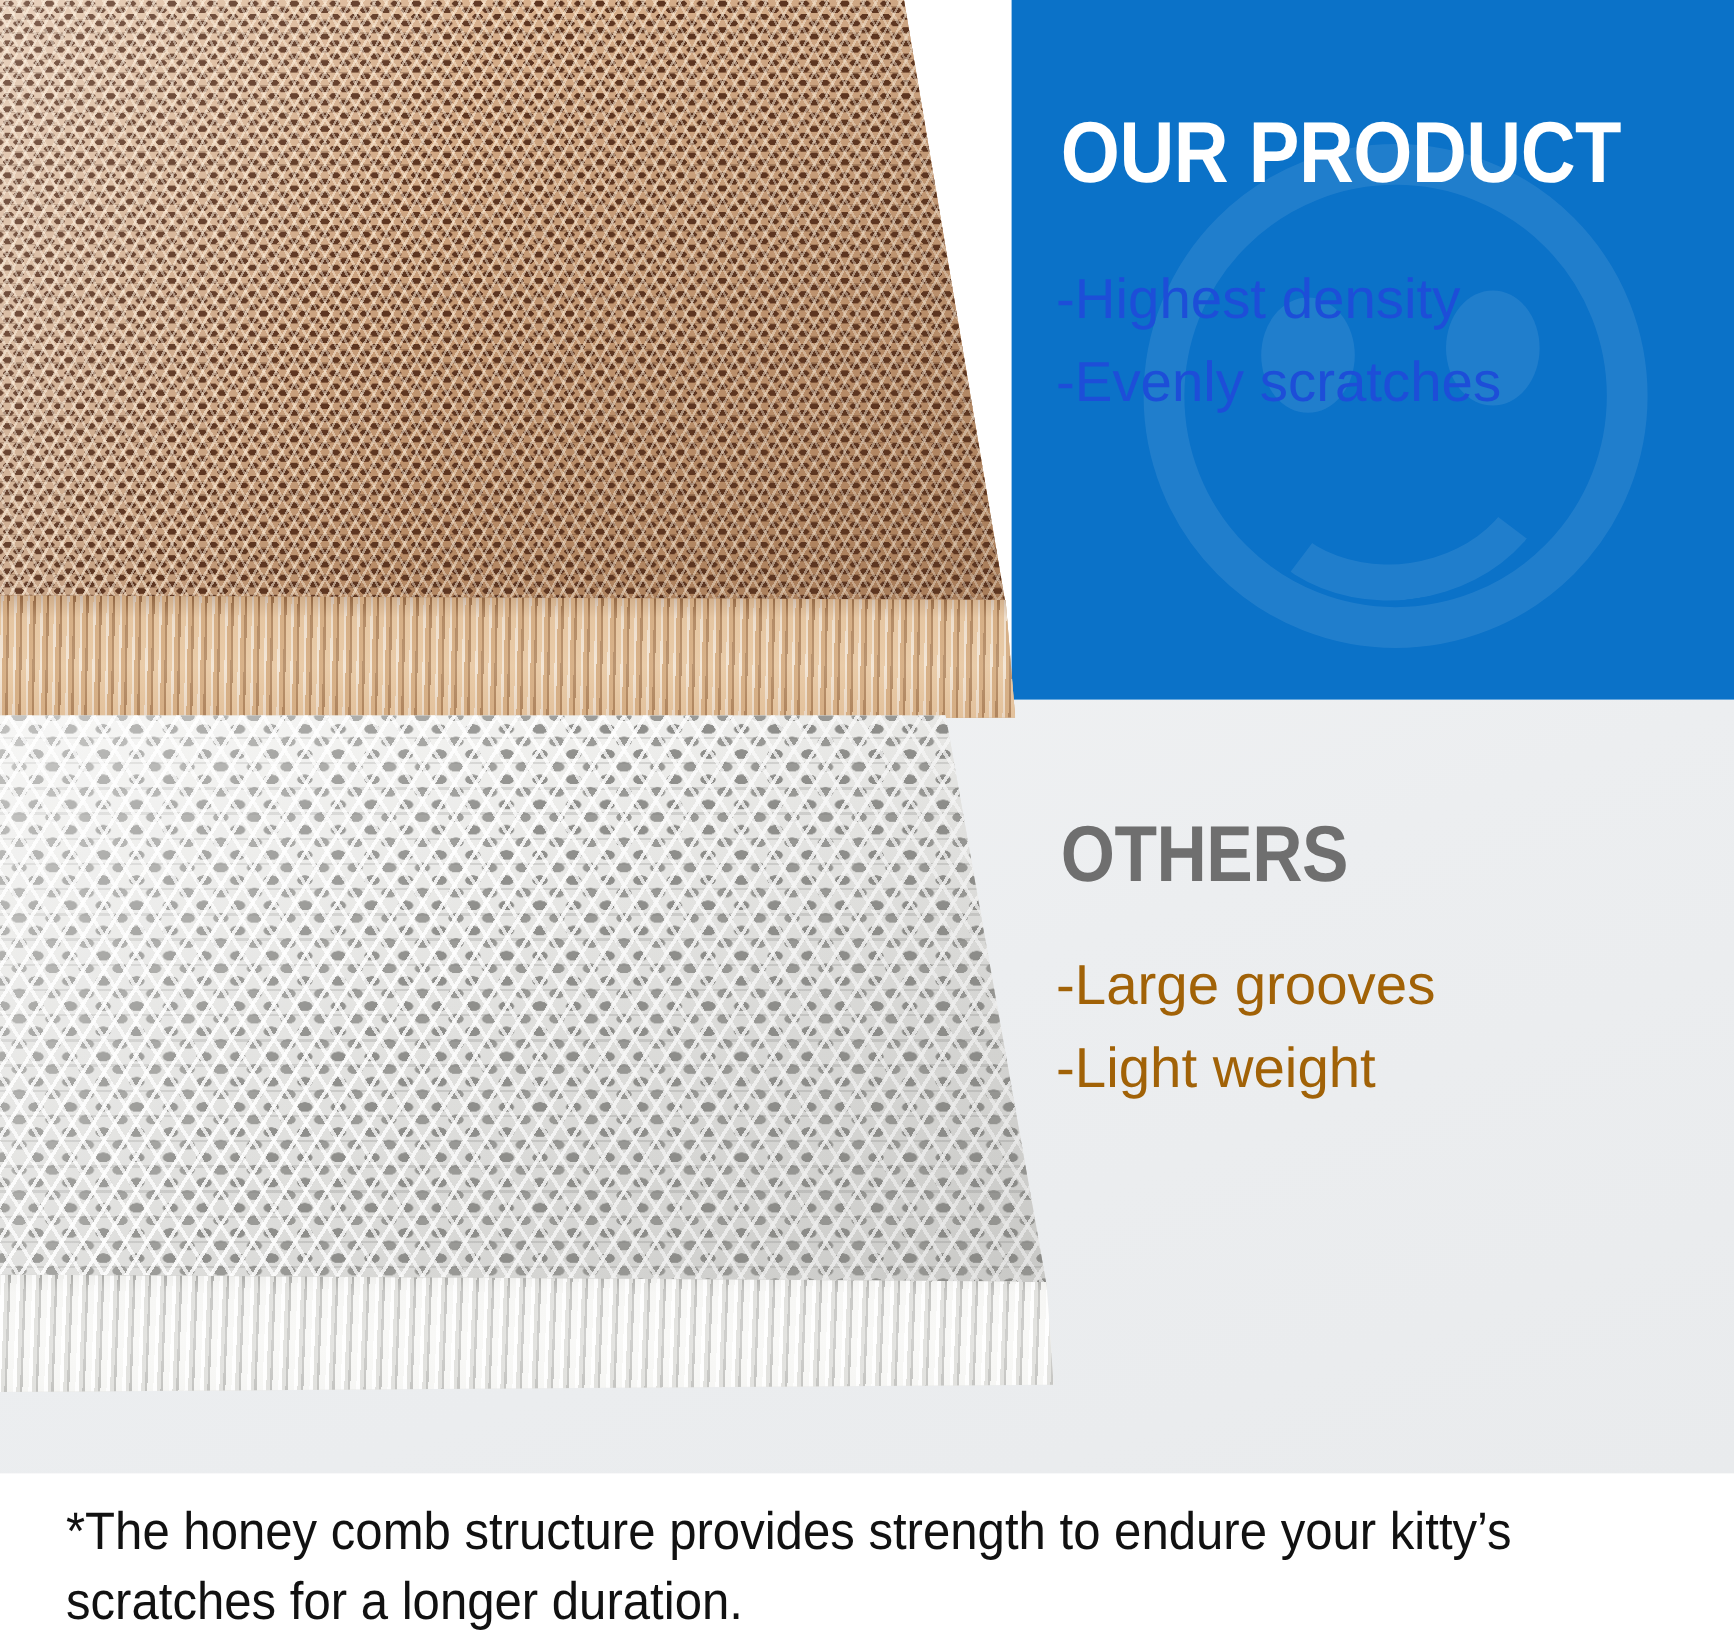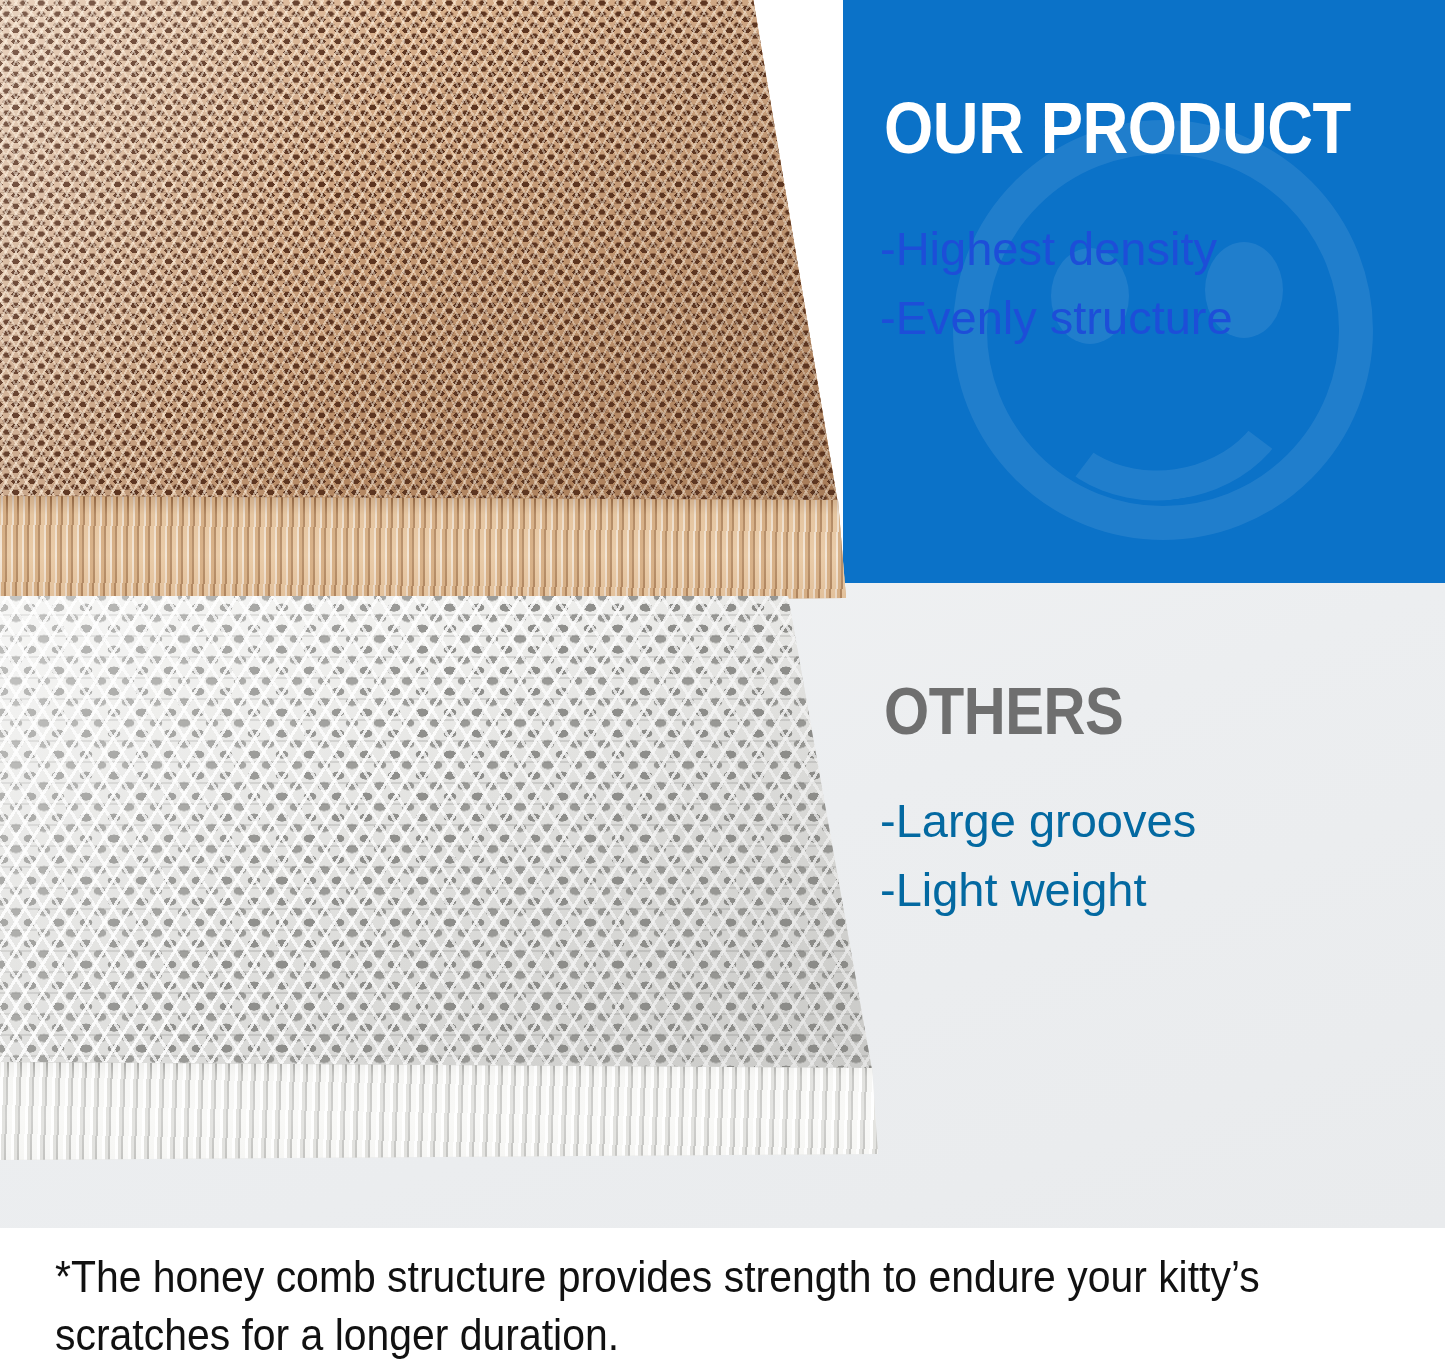--- a/index.html
+++ b/index.html
@@ -97,21 +97,21 @@
   .heading{font-weight:700;letter-spacing:-0.5px;line-height:1;
     font-family:"Liberation Sans Narrow","Liberation Sans",sans-serif;
     transform:scaleX(.88);transform-origin:left center;white-space:nowrap;}
   .bullet{line-height:1.18;white-space:nowrap;}
 
   #our-heading{left:884px;top:92px;font-size:72px;color:#ffffff;}
   #our-list{left:880px;top:205px;font-size:47px;color:#1d4ed8;font-weight:400;margin-top:16px;}
   #our-list .bullet{margin-bottom:14px;}
 
   #others-heading{left:884px;top:678px;font-size:66px;color:#6f6f6f;}
-  #others-list{left:880px;top:793px;font-size:47px;color:#0369a1;font-weight:400;}
+  #others-list{left:880px;top:793px;font-size:47px;color:#a16207;font-weight:400;}
   #others-list .bullet{margin-bottom:14px;}
 
   #caption{position:absolute;left:55px;top:1248px;width:1350px;font-size:44px;
     line-height:1.32;color:#111111;font-weight:400;
     font-family:"Liberation Sans Narrow","Liberation Sans",sans-serif;
     transform:scaleX(.93);transform-origin:left top;}
 </style>
 </head>
 <body>
 
@@ -140,21 +140,21 @@
 
   <div class="board white-face">
     <div class="weave"></div>
     <div class="shade"></div>
   </div>
   <div class="board white-edge"></div>
 
   <div class="blk heading" id="our-heading">OUR PRODUCT</div>
   <div class="blk" id="our-list">
     <div class="bullet">-Highest density</div>
-    <div class="bullet">-Evenly structure</div>
+    <div class="bullet">-Evenly scratches</div>
   </div>
 
   <div class="blk heading" id="others-heading">OTHERS</div>
   <div class="blk" id="others-list">
     <div class="bullet">-Large grooves</div>
     <div class="bullet">-Light weight</div>
   </div>
 
   <div id="caption">*The honey comb structure provides strength to endure your kitty’s scratches for a longer duration.</div>
 

